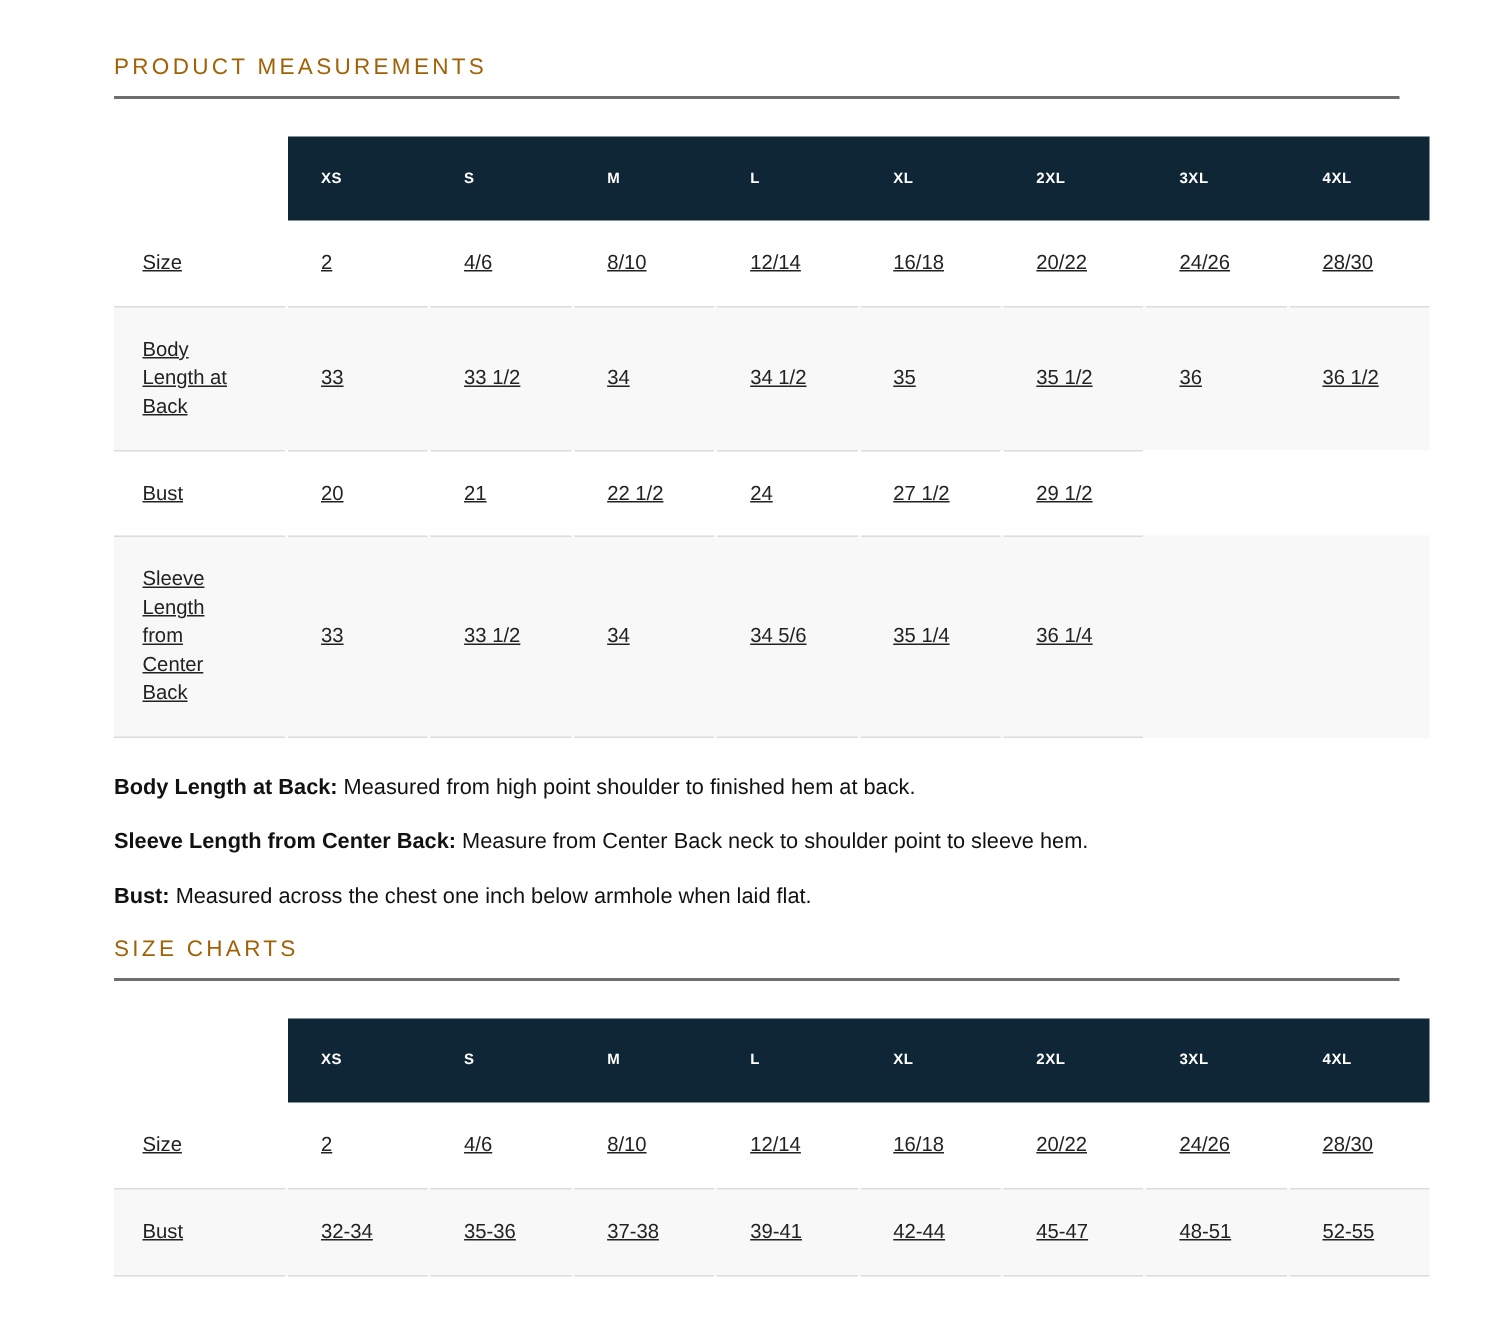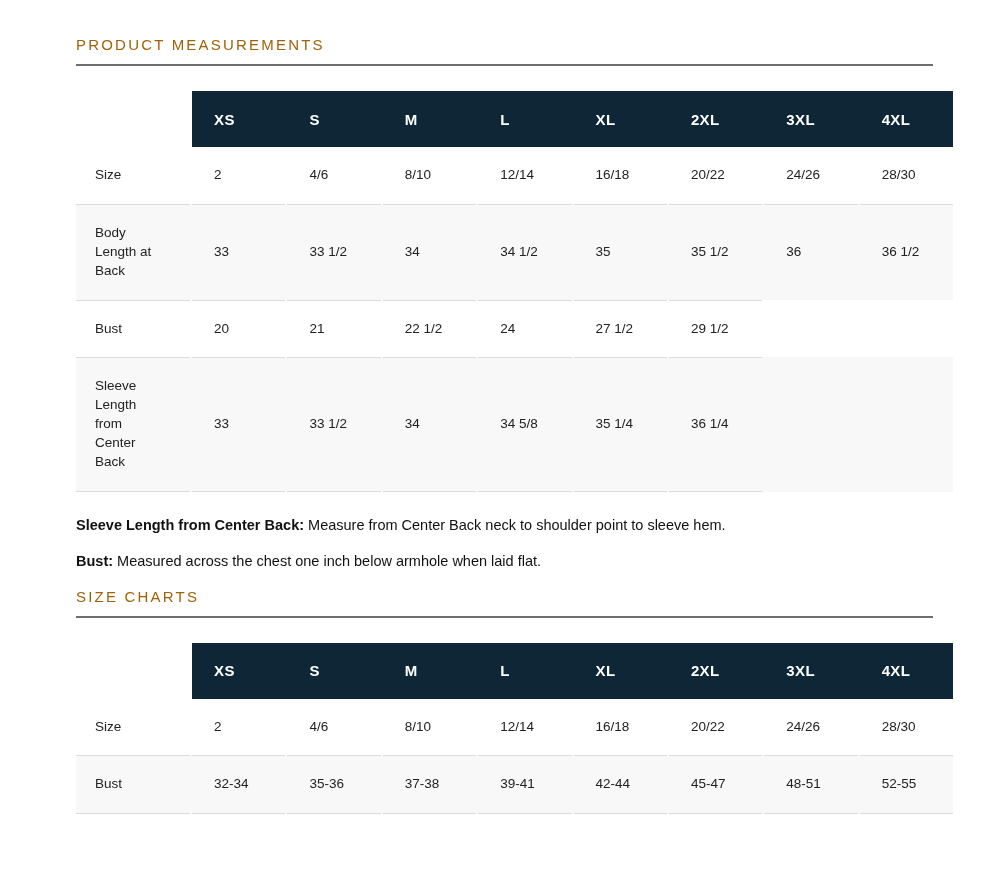--- a/index.html
+++ b/index.html
@@ -33,28 +33,29 @@
   }
   .t-head{height:56px;}
   .head-bar{
     grid-column:2 / -1;grid-row:1;
     background:var(--header-bg);
     align-self:stretch;
   }
   .head-cell{
     grid-row:1;position:relative;
     display:flex;align-items:center;
-    color:var(--header-text);font-weight:bold;font-size:15px;
+    color:var(--header-text);font-weight:bold;font-size:10px;
     letter-spacing:.4px;padding-left:22px;
   }
   .cell{
     display:flex;align-items:center;
     padding:19px 10px 19px 22px;
     font-size:13.5px;line-height:1.4;color:var(--text);
     border-top:1px solid var(--divider);
+    text-decoration:underline;
   }
   .label-cell{padding-left:19px;padding-right:26px;}
   .t-body.first .cell{border-top:none;}
   .t-body.last .cell{border-bottom:1px solid var(--divider);}
   .t-body.striped{background:var(--stripe);}
 
   .notes{margin-top:23px;}
   .note{margin:0 0 16px 0;font-size:14.5px;line-height:1.4;color:#111;}
   .note b{font-weight:bold;}
 </style>
@@ -106,27 +107,28 @@
         <div class="cell">22 1/2</div>
         <div class="cell">24</div>
         <div class="cell">27 1/2</div>
         <div class="cell">29 1/2</div>
       </div>
       <div class="t-row t-body striped last">
         <div class="cell label-cell">Sleeve Length from Center Back</div>
         <div class="cell">33</div>
         <div class="cell">33 1/2</div>
         <div class="cell">34</div>
-        <div class="cell">34 5/8</div>
+        <div class="cell">34 5/6</div>
         <div class="cell">35 1/4</div>
         <div class="cell">36 1/4</div>
       </div>
     </div>
 
   <div class="notes">
+    <p class="note"><b>Body Length at Back:</b> <span>Measured from high point shoulder to finished hem at back.</span></p>
     <p class="note"><b>Sleeve Length from Center Back:</b> <span>Measure from Center Back neck to shoulder point to sleeve hem.</span></p>
     <p class="note"><b>Bust:</b> <span>Measured across the chest one inch below armhole when laid flat.</span></p>
   </div>
 
   <h2 class="section-title second">SIZE CHARTS</h2>
 
   <div class="size-table">
       <div class="t-row t-head">
         <div class="head-bar"></div>
         <div class="head-cell" style="grid-column: 2;">XS</div>

